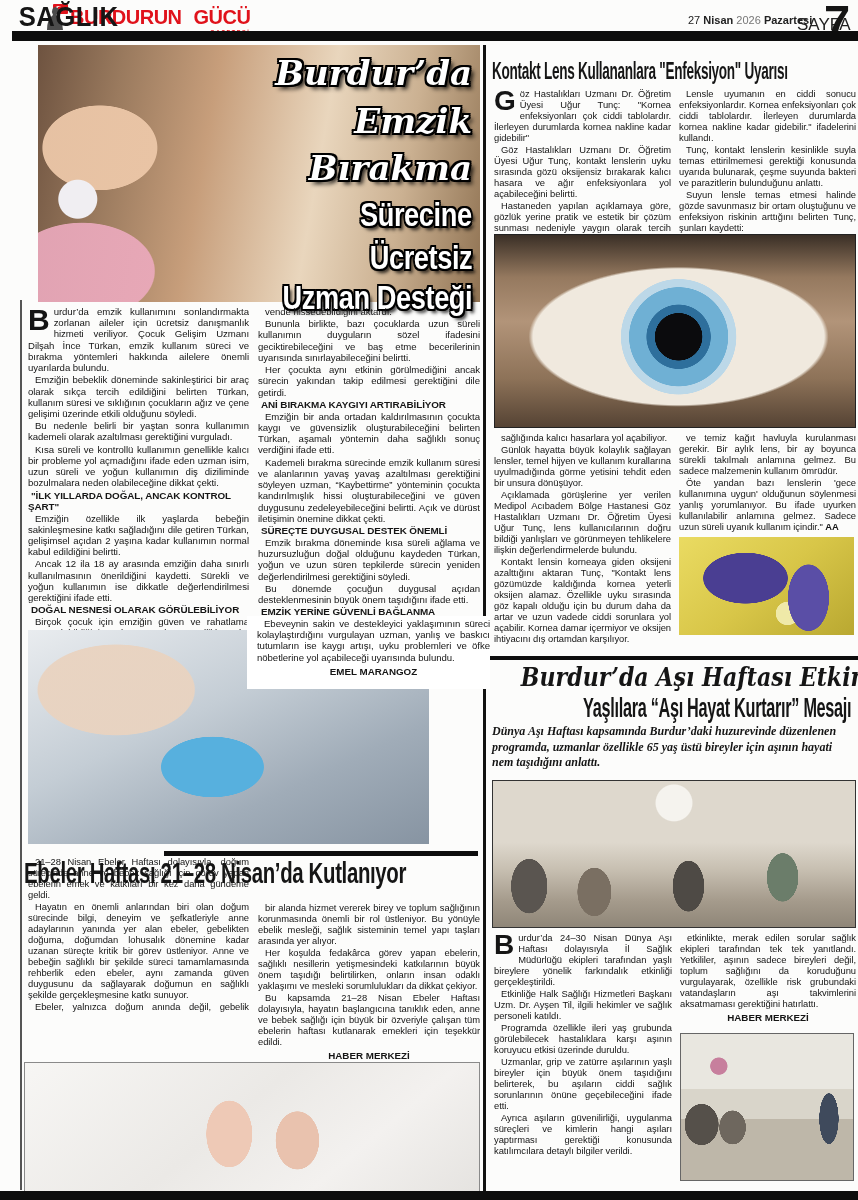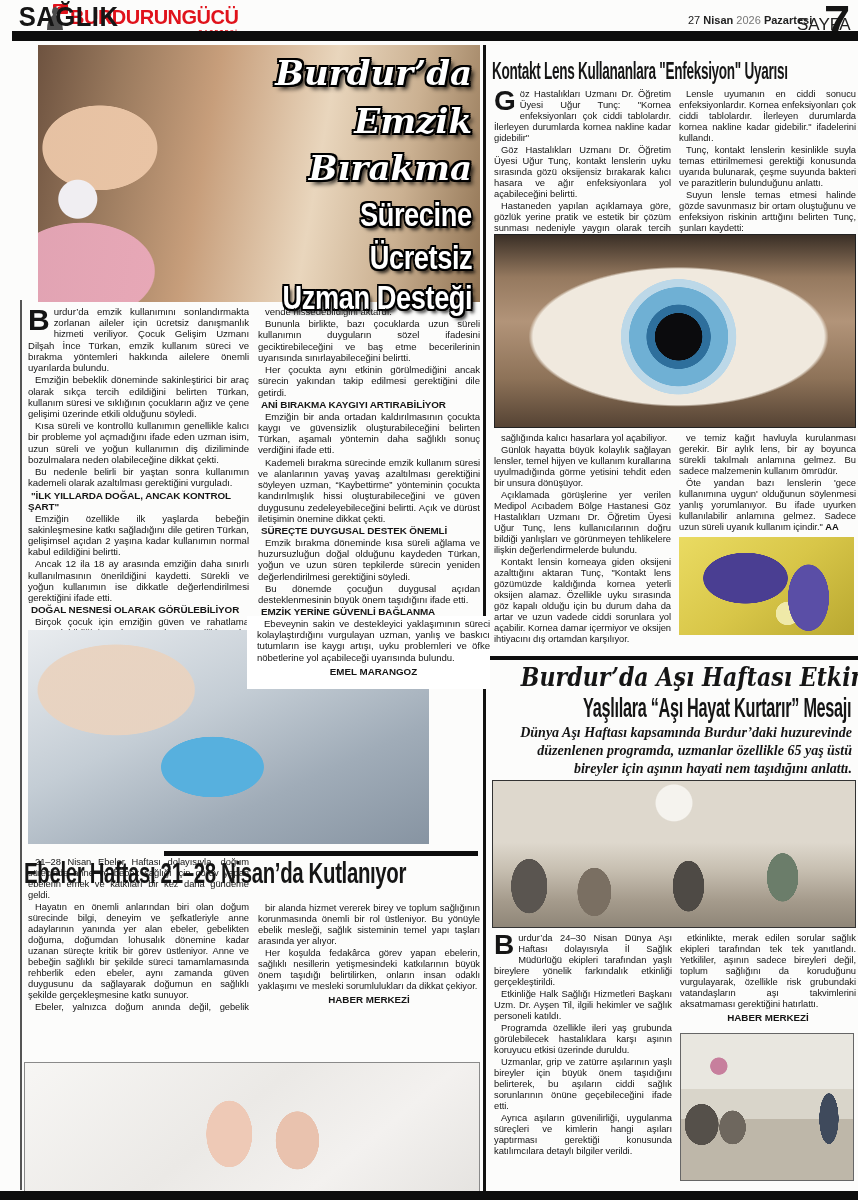--- a/index.html
+++ b/index.html
@@ -2,21 +2,21 @@
 <html><head>
 <meta charset="utf-8">
 <style>
   html,body{margin:0;padding:0}
   body{width:858px;height:1200px;position:relative;background:#fcfcfb;color:#151515;
        font-family:"Liberation Sans","DejaVu Sans",sans-serif;overflow:hidden}
   .abs{position:absolute}
   
   .brand{position:absolute;left:70px;top:6px;font-weight:bold;font-size:20px;color:#e0121b;
          letter-spacing:-.5px;white-space:nowrap}
-  .brand .b2{margin-left:0;position:relative}
+  .brand .b2{margin-left:12px;position:relative}
   .brand .bsub{position:absolute;right:0;bottom:-7px;font-size:5.5px;letter-spacing:1.6px;color:#e0121b}
   .section-title{position:absolute;left:16px;right:0;top:2px;text-align:left}
   .section-title span{display:inline-block;font-weight:bold;font-size:27px;letter-spacing:.5px;
          transform:scaleX(.95)}
   .hdr-date{position:absolute;left:688px;top:14px;font-size:11px;color:#222;white-space:nowrap}
   .hdr-date b{font-weight:bold}
   .hdr-date .yr{color:#777}
   .sayfa{position:absolute;left:797px;top:15px;font-size:17px;color:#222}
   .pageno{position:absolute;left:824px;top:-6px;font-size:47px;font-weight:bold}
   .bar{position:absolute;background:#0d0d0d}
@@ -33,21 +33,21 @@
   .cond{font-weight:bold;white-space:nowrap;display:inline-block;transform-origin:left center;
         letter-spacing:-.5px}
   .ebeler-head{position:absolute;left:24px;top:856px;font-size:30px;transform:scaleX(.68)}
   .lens-head{position:absolute;left:492px;top:58px;font-size:23px;transform:scaleX(.59)}
   .center-wrap{position:absolute;text-align:center}
   .asi-ital{font-family:"DejaVu Serif","Liberation Serif",serif;font-style:italic;font-weight:bold;
         font-size:26px;display:inline-block;transform:scaleX(.85);transform-origin:center;white-space:nowrap}
   .asi-bold{font-weight:bold;font-size:28px;display:inline-block;transform:scaleX(.58);
         transform-origin:center;white-space:nowrap;letter-spacing:-.5px}
   .asi-sub{font-family:"Liberation Serif","DejaVu Serif",serif;font-style:italic;font-weight:bold;
-        font-size:14px;line-height:1.3;text-align:right}
+        font-size:12px;line-height:1.3;text-align:left}
   
   .ovl{position:absolute;right:8px;color:#fff;white-space:nowrap;
        text-shadow:2px 0 0 #000,-2px 0 0 #000,0 2px 0 #000,0 -2px 0 #000,
                    2px 2px 0 #000,-2px -2px 0 #000,2px -2px 0 #000,-2px 2px 0 #000,4px 4px 4px rgba(0,0,0,.85)}
   .ovl.it{font-family:"DejaVu Serif","Liberation Serif",serif;font-style:italic;font-weight:bold;font-size:34px}
   .ovl.bd{font-weight:bold;font-size:34px;transform:scaleX(.8);transform-origin:right center;letter-spacing:-.5px}
   
   .ph{position:absolute}
   .ph-baby{background:
      radial-gradient(circle 20px at 9% 60%, #f0eef2 0 95%, rgba(0,0,0,0) 100%),
@@ -123,22 +123,22 @@
   <div class="ovl it" style="top:103px">Bırakma</div>
   <div class="ovl it" style="top:56px">Emzik</div>
   <div class="ovl bd" style="top:150px">Sürecine</div>
   <div class="ovl bd" style="top:193px">Ücretsiz</div>
   <div class="ovl bd" style="top:233px">Uzman Desteği</div>
 </div>
 
 <div class="col" style="left:28px;top:306px;width:221px;height:326px">
   <p class="para dc"><span class="dropcap">B</span><span>urdur’da emzik kullanımını sonlandırmakta zorlanan aileler için ücretsiz danışmanlık hizmeti veriliyor. Çocuk Gelişim Uzmanı Dilşah İnce Türkan, emzik kullanım süreci ve bırakma yöntemleri hakkında ailelere önemli uyarılarda bulundu.</span></p>
   <p class="para">Emziğin bebeklik döneminde sakinleştirici bir araç olarak sıkça tercih edildiğini belirten Türkan, kullanım süresi ve sıklığının çocukların ağız ve çene gelişimi üzerinde etkili olduğunu söyledi.</p>
+  <p class="para">Bu nedenle belirli bir yaştan sonra kullanımın kademeli olarak azaltılması gerektiğini vurguladı.</p>
   <p class="para">Kısa süreli ve kontrollü kullanımın genellikle kalıcı bir probleme yol açmadığını ifade eden uzman isim, uzun süreli ve yoğun kullanımın diş diziliminde bozulmalara neden olabileceğine dikkat çekti.</p>
-  <p class="para">Bu nedenle belirli bir yaştan sonra kullanımın kademeli olarak azaltılması gerektiğini vurguladı.</p>
   <p class="sub">"İLK YILLARDA DOĞAL, ANCAK KONTROL ŞART"</p>
   <p class="para">Emziğin özellikle ilk yaşlarda bebeğin sakinleşmesine katkı sağladığını dile getiren Türkan, gelişimsel açıdan 2 yaşına kadar kullanımın normal kabul edildiğini belirtti.</p>
   <p class="para">Ancak 12 ila 18 ay arasında emziğin daha sınırlı kullanılmasının önerildiğini kaydetti. Sürekli ve yoğun kullanımın ise dikkatle değerlendirilmesi gerektiğini ifade etti.</p>
   <p class="sub">DOĞAL NESNESİ OLARAK GÖRÜLEBİLİYOR</p>
   <p class="para">Birçok çocuk için emziğin güven ve rahatlama aracı olabildiğini söyleyen Türkan, özellikle uyku öncesi ve stresli durumlarda çocukların kendilerini daha gü-</p>
 </div>
 
 <div class="col" style="left:258px;top:306px;width:222px;height:310px">
   <p class="para">vende hissedebildiğini aktardı.</p>
   <p class="para">Bununla birlikte, bazı çocuklarda uzun süreli kullanımın duyguların sözel ifadesini geciktirebileceğini ve baş etme becerilerinin uyarısında sınırlayabileceğini belirtti.</p>
@@ -164,20 +164,21 @@
 <div class="ebeler-head cond">Ebeler Haftası 21–28 Nisan’da Kutlanıyor</div>
 
 <div class="col" style="left:28px;top:856px;width:221px;height:158px">
   <p class="para" style="font-size:9.4px">21–28 Nisan Ebeler Haftası dolayısıyla, doğum sürecinde anne ve bebek sağlığı için görev yapan ebelerin emek ve katkıları bir kez daha gündeme geldi.</p>
   <p class="para" style="font-size:9.4px">Hayatın en önemli anlarından biri olan doğum sürecinde bilgi, deneyim ve şefkatleriyle anne adaylarının yanında yer alan ebeler, gebelikten doğuma, doğumdan lohusalık dönemine kadar uzanan süreçte kritik bir görev üstleniyor. Anne ve bebeğin sağlıklı bir şekilde süreci tamamlamasında rehberlik eden ebeler, aynı zamanda güven duygusunu da sağlayarak doğumun en sağlıklı şekilde gerçekleşmesine katkı sunuyor.</p>
   <p class="para" style="font-size:9.4px">Ebeler, yalnızca doğum anında değil, gebelik sürecinin takibinden doğum sonrası bakım sürecine kadar geniş</p>
 </div>
 <div class="col" style="left:258px;top:902px;width:222px;height:158px">
   <p class="para" style="font-size:9.4px">bir alanda hizmet vererek birey ve toplum sağlığının korunmasında önemli bir rol üstleniyor. Bu yönüyle ebelik mesleği, sağlık sisteminin temel yapı taşları arasında yer alıyor.</p>
   <p class="para" style="font-size:9.4px">Her koşulda fedakârca görev yapan ebelerin, sağlıklı nesillerin yetişmesindeki katkılarının büyük önem taşıdığı belirtilirken, onların insan odaklı yaklaşımı ve mesleki sorumlulukları da dikkat çekiyor.</p>
+  <p class="para" style="font-size:9.4px">Bu kapsamda 21–28 Nisan Ebeler Haftası dolayısıyla, hayatın başlangıcına tanıklık eden, anne ve bebek sağlığı için büyük bir özveriyle çalışan tüm ebelerin haftası kutlanarak emekleri için teşekkür edildi.</p>
   <p class="byline">HABER MERKEZİ</p>
 </div>
 
 <div class="ph ph-feet" style="left:24px;top:1062px;width:454px;height:129px"></div>
 
 <div class="vline" style="left:483px;top:45px;width:3px;height:1146px"></div>
 
 <div class="lens-head cond">Kontakt Lens Kullananlara "Enfeksiyon" Uyarısı</div>
 
 <div class="col rtxt" style="left:494px;top:88px;width:177px;height:146px">

